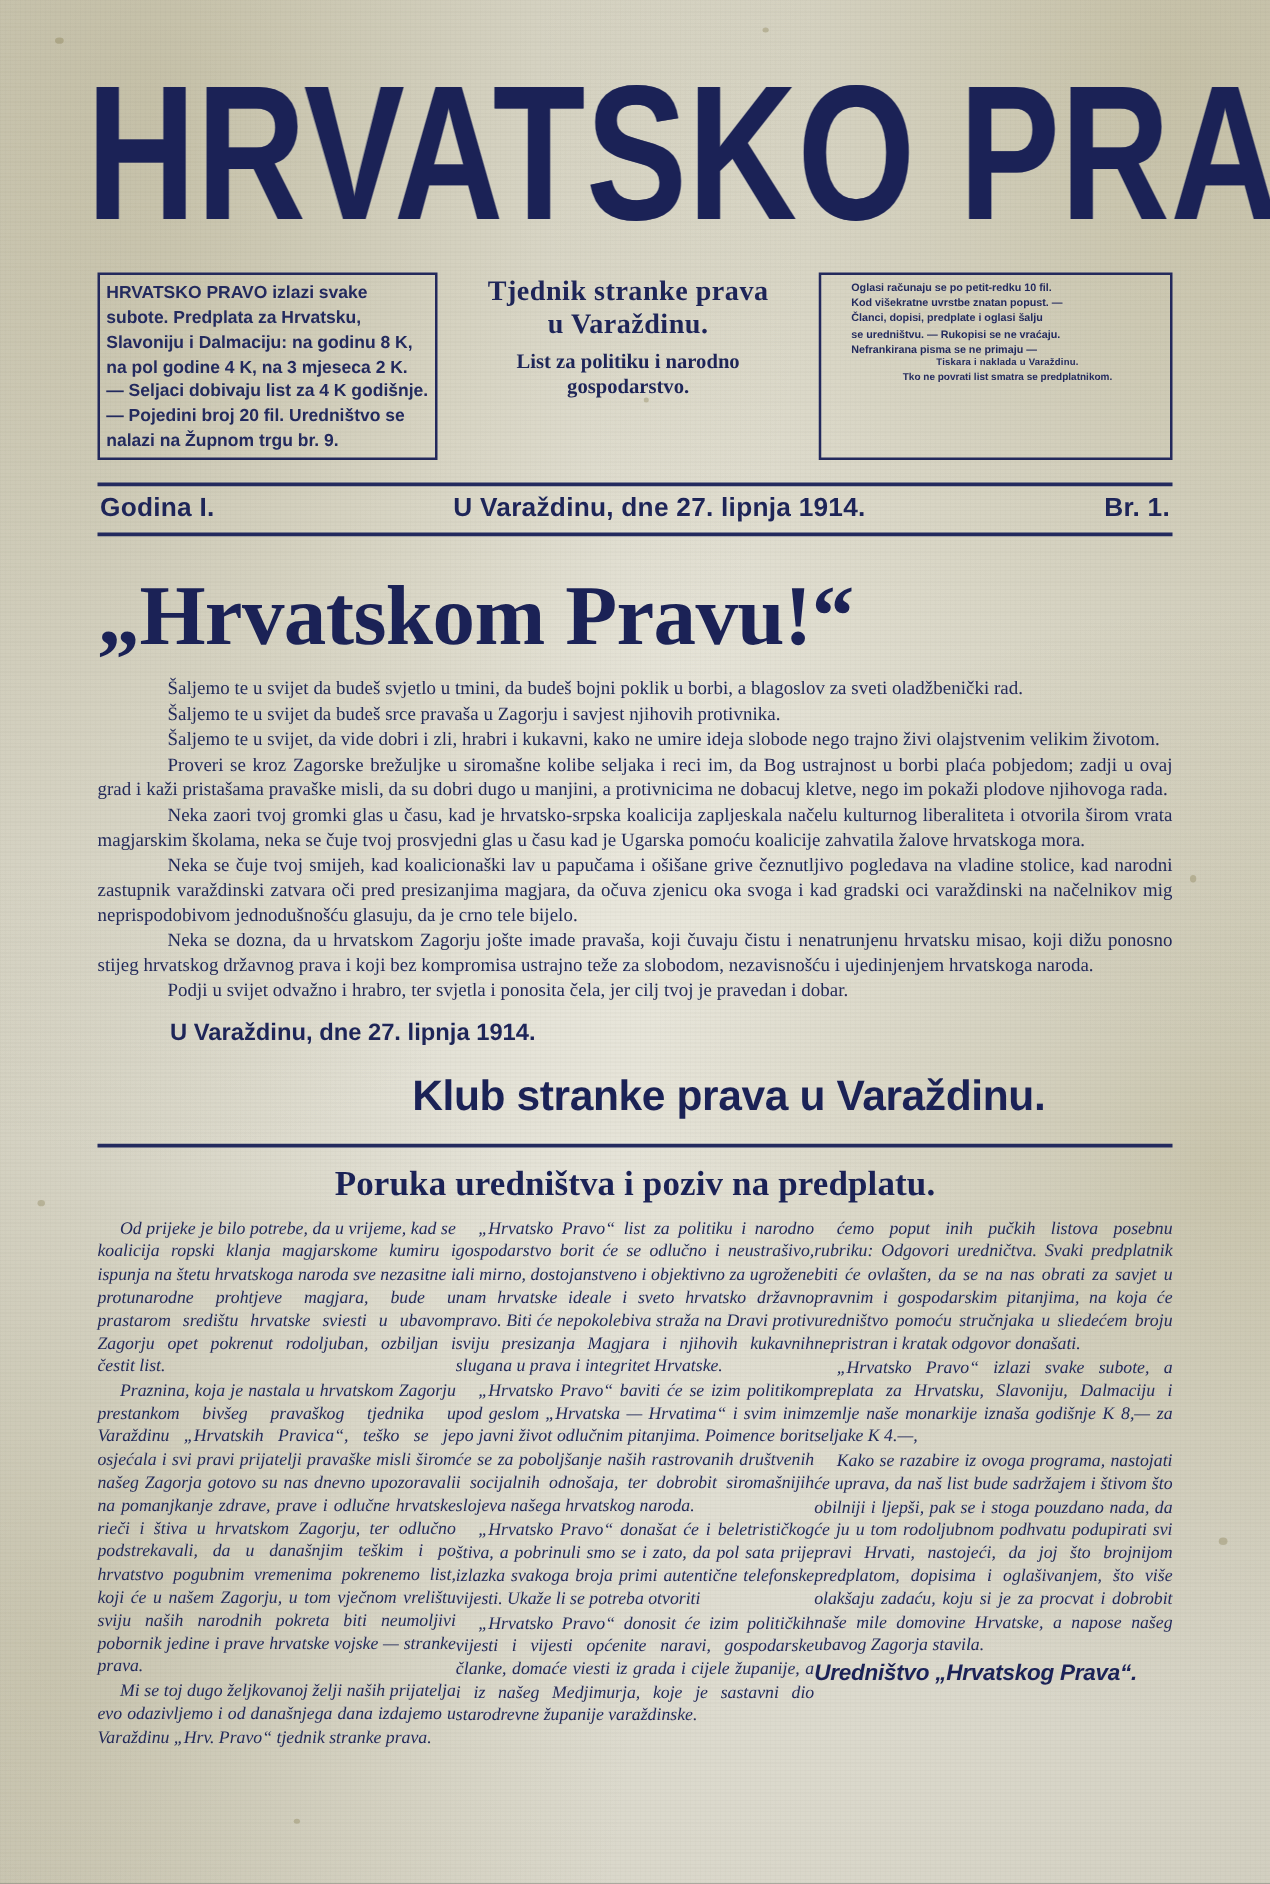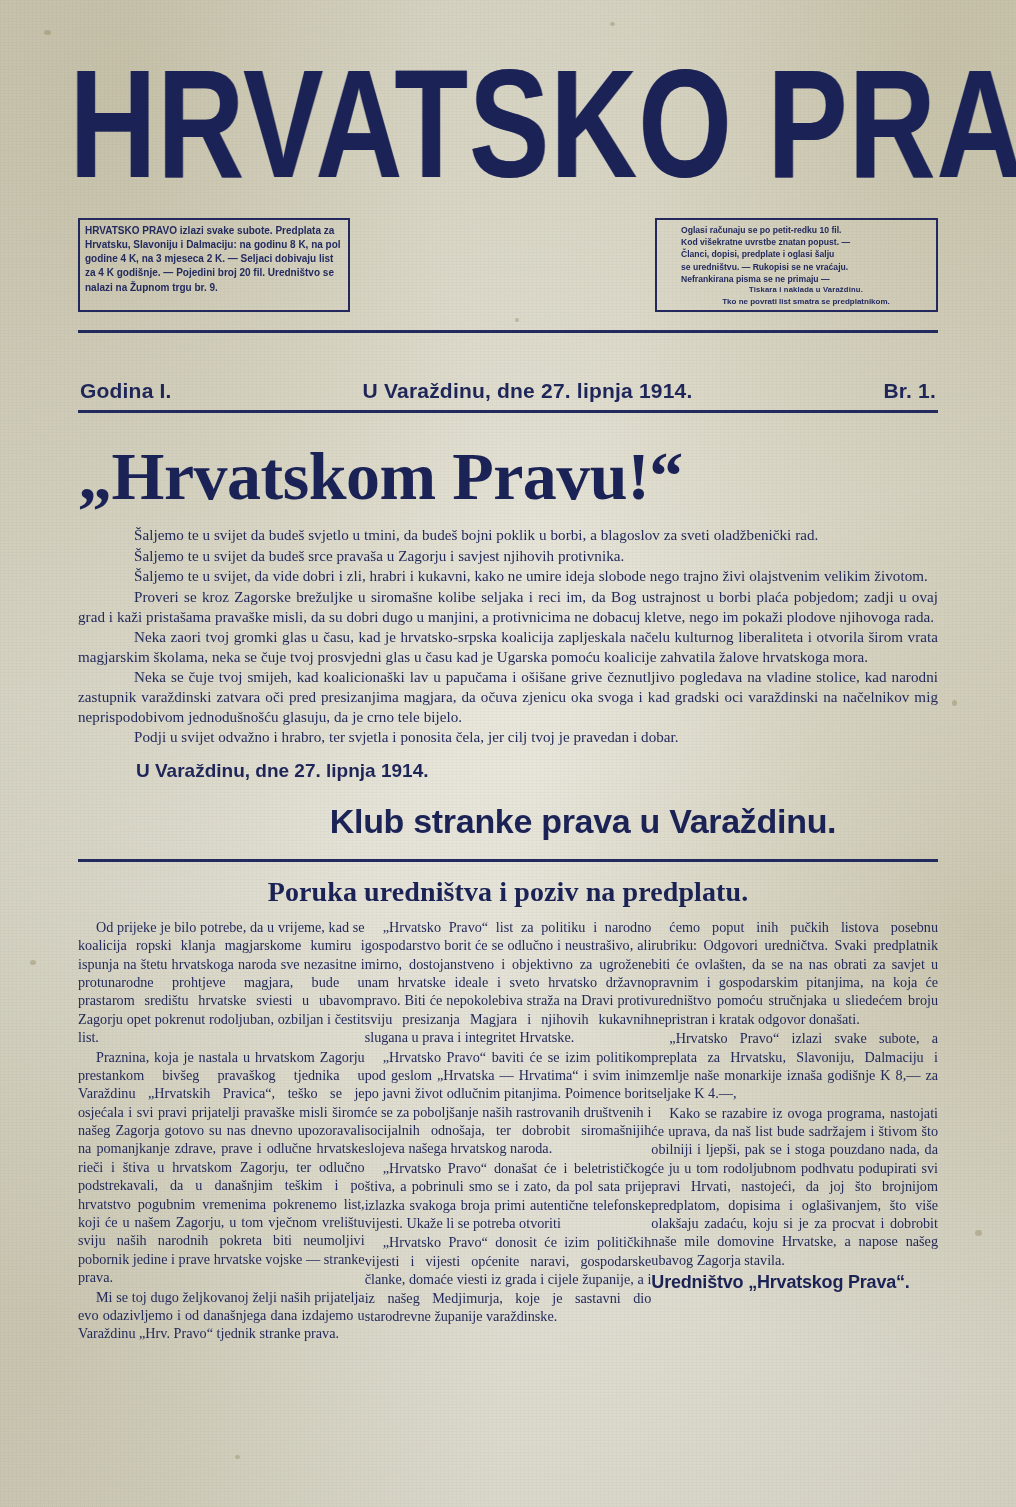--- a/index.html
+++ b/index.html
@@ -75,21 +75,21 @@
   .mast-box {
     border: 2px solid #23295c;
     padding: 4px 5px 3px 5px;
     font-family: "Liberation Sans", sans-serif;
     font-weight: bold;
     color: #232a5e;
     text-align: left;
   }
   .mast-box-left {
     width: 258px;
-    font-size: 10px;
+    font-size: 14px;
     line-height: 1.42;
   }
   .mast-box-right {
     width: 250px;
     font-size: 8.6px;
     line-height: 1.42;
     padding-left: 24px;
   }
   .mast-box-right .rule-line {
     text-align: center;
@@ -130,21 +130,20 @@
   .dateline {
     display: flex;
     align-items: baseline;
     justify-content: space-between;
     font-family: "Liberation Sans", sans-serif;
     font-weight: bold;
     font-size: 21px;
     color: #1e2558;
     padding: 6px 2px 7px 2px;
     letter-spacing: 0.2px;
-    margin-top: 40px;
   }
   .dateline .dl-center { flex: 1; text-align: center; }
   .rule-thick-b {
     border-top: 3px solid #232a5e;
   }
 
   
   .headline {
     font-family: "Liberation Serif", serif;
     font-weight: bold;
@@ -194,20 +193,21 @@
     text-align: center;
     font-family: "Liberation Serif", serif;
     font-weight: bold;
     font-size: 28px;
     color: #1b2256;
     margin: 14px 0 10px 0;
     letter-spacing: 0.1px;
   }
   .cols {
     display: flex;
+    font-style: italic;
   }
   .col {
     flex: 1;
     font-family: "Liberation Serif", serif;
     font-size: 14.2px;
     line-height: 1.295;
     text-align: justify;
     color: #232a5a;
     hyphens: manual;
   }
@@ -255,20 +255,30 @@
 
     <div class="masthead">
       <h1 class="masthead-title">HRVATSKO PRAVO</h1>
 
       <div class="masthead-bar">
 
         <div class="mast-box mast-box-left">
           <span>HRVATSKO PRAVO izlazi svake subote. Predplata za Hrvatsku, Slavoniju i Dalmaciju: na godinu 8 K, na pol godine 4 K, na 3 mjeseca 2 K. — Seljaci dobivaju list za 4 K godišnje. — Pojedini broj 20 fil. Uredništvo se nalazi na Župnom trgu br. 9.</span>
         </div>
 
+        <div class="mast-center">
+          <div class="c1">
+            <div>Tjednik stranke prava</div>
+            <div>u Varaždinu.</div>
+          </div>
+          <div class="c2">
+            <div>List za politiku i narodno</div>
+            <div>gospodarstvo.</div>
+          </div>
+        </div>
 
         <div class="mast-box mast-box-right">
           <div>Oglasi računaju se po petit-redku 10 fil.</div>
           <div>Kod višekratne uvrstbe znatan popust. —</div>
           <div>Članci, dopisi, predplate i oglasi šalju</div>
           <div>se uredništvu. — Rukopisi se ne vraćaju.</div>
           <div>Nefrankirana pisma se ne primaju —</div>
           <div class="rule-line">Tiskara i naklada u Varaždinu.</div>
           <div class="last-line">Tko ne povrati list smatra se predplatnikom.</div>
         </div>
@@ -286,20 +296,21 @@
 
     <h2 class="headline">„Hrvatskom Pravu!“</h2>
 
     <div class="body-wide">
       <p>Šaljemo te u svijet da budeš svjetlo u tmini, da budeš bojni poklik u borbi, a blagoslov za sveti oladžbenički rad.</p>
       <p>Šaljemo te u svijet da budeš srce pravaša u Zagorju i savjest njihovih protivnika.</p>
       <p>Šaljemo te u svijet, da vide dobri i zli, hrabri i kukavni, kako ne umire ideja slobode nego trajno živi olajstvenim velikim životom.</p>
       <p>Proveri se kroz Zagorske brežuljke u siromašne kolibe seljaka i reci im, da Bog ustrajnost u borbi plaća pobjedom; zadji u ovaj grad i kaži pristašama pravaške misli, da su dobri dugo u manjini, a protivnicima ne dobacuj kletve, nego im pokaži plodove njihovoga rada.</p>
       <p>Neka zaori tvoj gromki glas u času, kad je hrvatsko-srpska koalicija zapljeskala načelu kulturnog liberaliteta i otvorila širom vrata magjarskim školama, neka se čuje tvoj prosvjedni glas u času kad je Ugarska pomoću koalicije zahvatila žalove hrvatskoga mora.</p>
       <p>Neka se čuje tvoj smijeh, kad koalicionaški lav u papučama i ošišane grive čeznutljivo pogledava na vladine stolice, kad narodni zastupnik varaždinski zatvara oči pred presizanjima magjara, da očuva zjenicu oka svoga i kad gradski oci varaždinski na načelnikov mig neprispodobivom jednodušnošću glasuju, da je crno tele bijelo.</p>
+      <p>Neka se dozna, da u hrvatskom Zagorju jošte imade pravaša, koji čuvaju čistu i nenatrunjenu hrvatsku misao, koji dižu ponosno stijeg hrvatskog državnog prava i koji bez kompromisa ustrajno teže za slobodom, nezavisnošću i ujedinjenjem hrvatskoga naroda.</p>
       <p>Podji u svijet odvažno i hrabro, ter svjetla i ponosita čela, jer cilj tvoj je pravedan i dobar.</p>
     </div>
 
     <div class="signature-date">U Varaždinu, dne 27. lipnja 1914.</div>
     <div class="signature-club">Klub stranke prava u Varaždinu.</div>
 
     <div class="rule-sec"></div>
 
     <h3 class="subhead">Poruka uredništva i poziv na predplatu.</h3>
 

